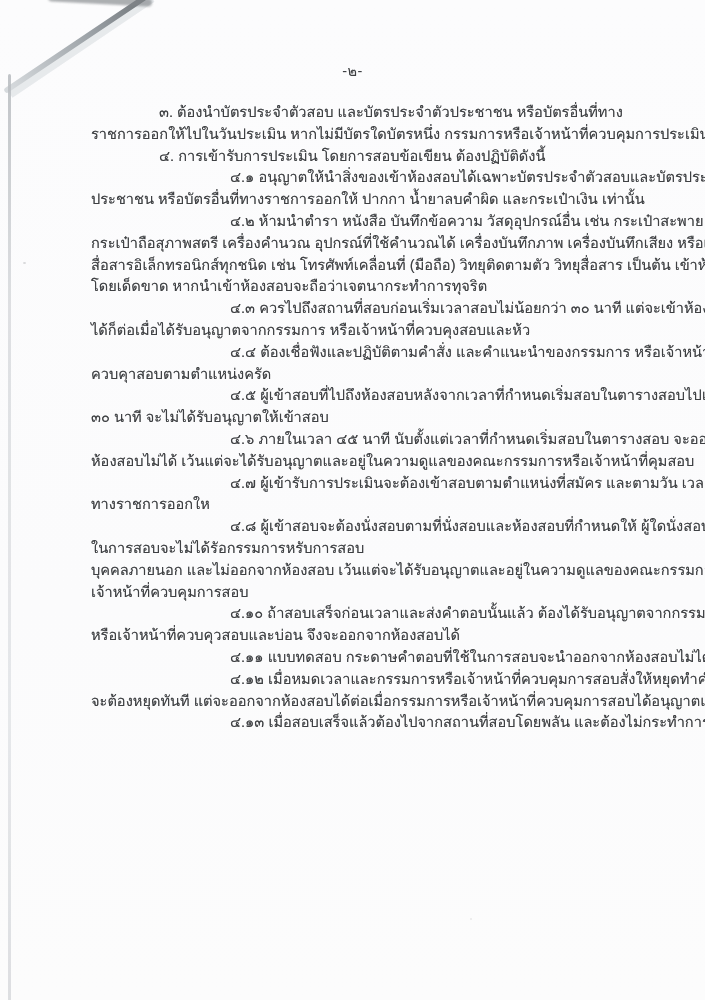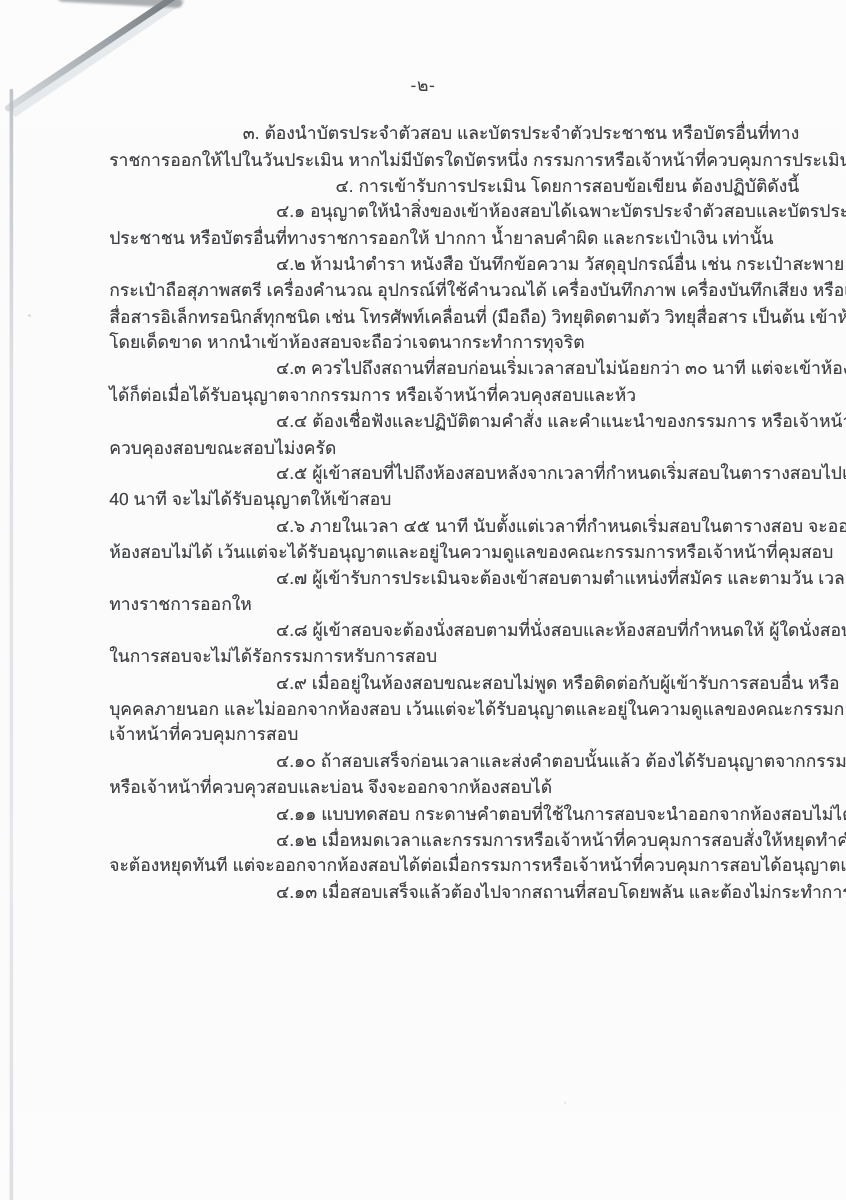--- a/index.html
+++ b/index.html
@@ -53,21 +53,21 @@
     width: 575px;
     color: var(--ink);
     font-size: 14.6px;
     line-height: 21.8px;
     text-shadow: 0 0 0.5px rgba(55, 57, 60, 0.45);
   }
   .doc-line {
     white-space: nowrap;
     height: 21.8px;
   }
-  .doc-line.ind-1 { padding-left: 68px; text-align: right; }
+  .doc-line.ind-1 { padding-left: 68px; }
   .doc-line.ind-2 { padding-left: 139px; }
   .speck {
     position: absolute;
     border-radius: 50%;
     background: #b9bcbe;
     opacity: 0.55;
   }
   .speck.s1 { left: 23px;  top: 262px; width: 3px; height: 2px; }
   .speck.s2 { left: 470px; top: 918px; width: 2px; height: 2px; opacity: 0.3; }
   .speck.s3 { left: 640px; top: 700px; width: 2px; height: 2px; opacity: 0.25; }
@@ -107,30 +107,29 @@
       <div class="doc-line ind-1">๔. การเข้ารับการประเมิน โดยการสอบข้อเขียน ต้องปฏิบัติดังนี้</div>
       <div class="doc-line ind-2">๔.๑ อนุญาตให้นำสิ่งของเข้าห้องสอบได้เฉพาะบัตรประจำตัวสอบและบัตรประจำตัว</div>
       <div class="doc-line">ประชาชน หรือบัตรอื่นที่ทางราชการออกให้ ปากกา น้ำยาลบคำผิด และกระเป๋าเงิน เท่านั้น</div>
       <div class="doc-line ind-2">๔.๒ ห้ามนำตำรา หนังสือ บันทึกข้อความ วัสดุอุปกรณ์อื่น เช่น กระเป๋าสะพาย</div>
       <div class="doc-line">กระเป๋าถือสุภาพสตรี เครื่องคำนวณ อุปกรณ์ที่ใช้คำนวณได้ เครื่องบันทึกภาพ เครื่องบันทึกเสียง หรือเครื่องมือ</div>
       <div class="doc-line">สื่อสารอิเล็กทรอนิกส์ทุกชนิด เช่น โทรศัพท์เคลื่อนที่ (มือถือ) วิทยุติดตามตัว วิทยุสื่อสาร เป็นต้น เข้าห้องสอบ</div>
       <div class="doc-line">โดยเด็ดขาด หากนำเข้าห้องสอบจะถือว่าเจตนากระทำการทุจริต</div>
       <div class="doc-line ind-2">๔.๓ ควรไปถึงสถานที่สอบก่อนเริ่มเวลาสอบไม่น้อยกว่า ๓๐ นาที แต่จะเข้าห้องสอบ</div>
       <div class="doc-line">ได้ก็ต่อเมื่อได้รับอนุญาตจากกรรมการ หรือเจ้าหน้าที่ควบคุงสอบและห้ว</div>
       <div class="doc-line ind-2">๔.๔ ต้องเชื่อฟังและปฏิบัติตามคำสั่ง และคำแนะนำของกรรมการ หรือเจ้าหน้าที่</div>
-      <div class="doc-line">ควบคุองสอบขณะสอบไม่งครัด</div>
+      <div class="doc-line">ควบคุาสอบตามตำแหน่งครัด</div>
       <div class="doc-line ind-2">๔.๕ ผู้เข้าสอบที่ไปถึงห้องสอบหลังจากเวลาที่กำหนดเริ่มสอบในตารางสอบไปแล้ว</div>
-      <div class="doc-line">40 นาที จะไม่ได้รับอนุญาตให้เข้าสอบ</div>
+      <div class="doc-line">๓๐ นาที จะไม่ได้รับอนุญาตให้เข้าสอบ</div>
       <div class="doc-line ind-2">๔.๖ ภายในเวลา ๔๕ นาที นับตั้งแต่เวลาที่กำหนดเริ่มสอบในตารางสอบ จะออกจาก</div>
       <div class="doc-line">ห้องสอบไม่ได้ เว้นแต่จะได้รับอนุญาตและอยู่ในความดูแลของคณะกรรมการหรือเจ้าหน้าที่คุมสอบ</div>
       <div class="doc-line ind-2">๔.๗ ผู้เข้ารับการประเมินจะต้องเข้าสอบตามตำแหน่งที่สมัคร และตามวัน เวลาที่</div>
       <div class="doc-line">ทางราชการออกให</div>
       <div class="doc-line ind-2">๔.๘ ผู้เข้าสอบจะต้องนั่งสอบตามที่นั่งสอบและห้องสอบที่กำหนดให้ ผู้ใดนั่งสอบผิดที่</div>
       <div class="doc-line">ในการสอบจะไม่ได้รัอกรรมการหรับการสอบ</div>
-      <div class="doc-line ind-2">๔.๙ เมื่ออยู่ในห้องสอบขณะสอบไม่พูด หรือติดต่อกับผู้เข้ารับการสอบอื่น หรือ</div>
       <div class="doc-line">บุคคลภายนอก และไม่ออกจากห้องสอบ เว้นแต่จะได้รับอนุญาตและอยู่ในความดูแลของคณะกรรมการหรือ</div>
       <div class="doc-line">เจ้าหน้าที่ควบคุมการสอบ</div>
       <div class="doc-line ind-2">๔.๑๐ ถ้าสอบเสร็จก่อนเวลาและส่งคำตอบนั้นแล้ว ต้องได้รับอนุญาตจากกรรมการ</div>
       <div class="doc-line">หรือเจ้าหน้าที่ควบคุวสอบและบ่อน จึงจะออกจากห้องสอบได้</div>
       <div class="doc-line ind-2">๔.๑๑ แบบทดสอบ กระดาษคำตอบที่ใช้ในการสอบจะนำออกจากห้องสอบไม่ได้</div>
       <div class="doc-line ind-2">๔.๑๒ เมื่อหมดเวลาและกรรมการหรือเจ้าหน้าที่ควบคุมการสอบสั่งให้หยุดทำคำตอบ</div>
       <div class="doc-line">จะต้องหยุดทันที แต่จะออกจากห้องสอบได้ต่อเมื่อกรรมการหรือเจ้าหน้าที่ควบคุมการสอบได้อนุญาตแล้ว</div>
       <div class="doc-line ind-2">๔.๑๓ เมื่อสอบเสร็จแล้วต้องไปจากสถานที่สอบโดยพลัน และต้องไม่กระทำการใด ๆ</div>
     </div>
 

